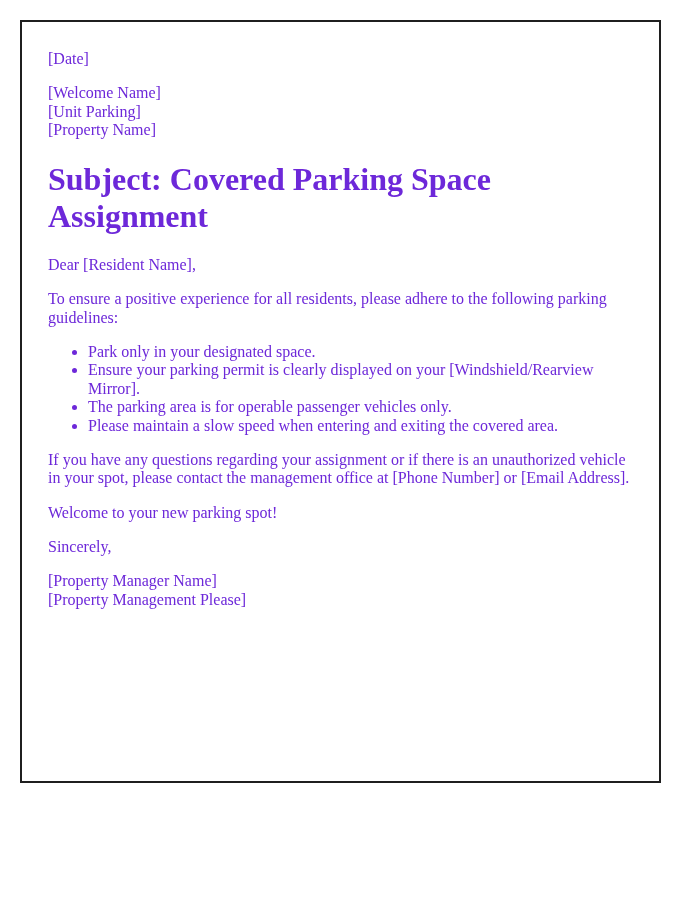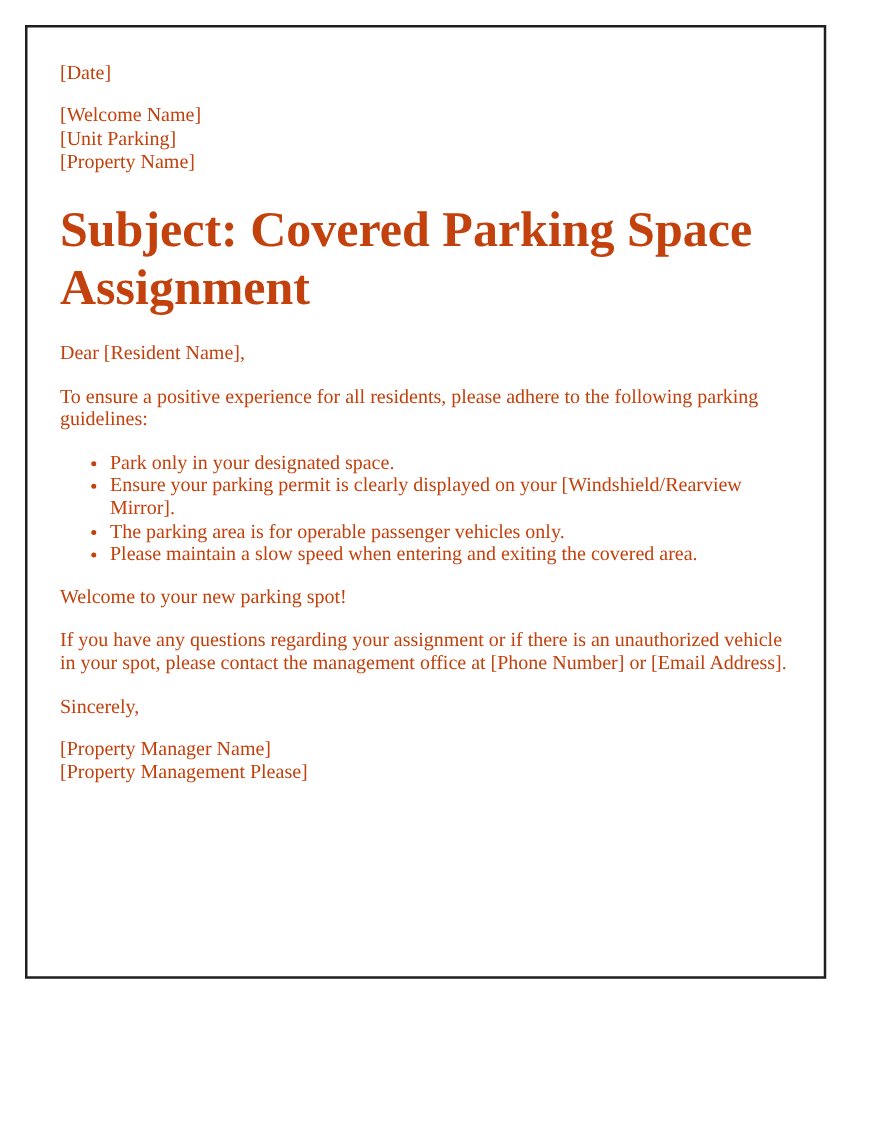--- a/index.html
+++ b/index.html
@@ -25,60 +25,60 @@
     border: 2px solid #1f1f1f;
     padding: 12px 26px 16px 26px;
     overflow: hidden;
     background: #ffffff;
   }
   .letter p {
     margin: 16px 0;
     line-height: 1.15;
   }
   .letter h1 {
-    font-size: 40px;
+    font-size: 32px;
     font-weight: bold;
     margin: 21px 0;
     line-height: 1.16;
   }
   .letter ul {
     margin: 16px 0;
     padding-left: 40px;
     list-style-type: disc;
   }
   .letter li {
     line-height: 1.15;
   }
   .detail-label {
     font-weight: bold;
   }
 </style>
 </head>
 <body style="background: rgb(255, 255, 255);">
 
-<div class="letter" style="border-color: rgb(31, 31, 31); color: #c2410c;">
+<div class="letter" style="border-color: rgb(31, 31, 31); color: #6d28d9;">
   <p>[Date]</p>
 
   <p><span>[Welcome Name]</span><br><span>[Unit Parking]</span><br><span>[Property Name]</span></p>
 
   <h1>Subject: Covered Parking Space Assignment</h1>
 
   <p>Dear [Resident Name],</p>
 
 
 
   <p>To ensure a positive experience for all residents, please adhere to the following parking guidelines:</p>
 
   <ul id="guidelines-list">
       <li>Park only in your designated space.</li>
       <li>Ensure your parking permit is clearly displayed on your [Windshield/Rearview Mirror].</li>
       <li>The parking area is for operable passenger vehicles only.</li>
       <li>Please maintain a slow speed when entering and exiting the covered area.</li>
     </ul>
 
+  <p>If you have any questions regarding your assignment or if there is an unauthorized vehicle in your spot, please contact the management office at [Phone Number] or [Email Address].</p>
+
   <p>Welcome to your new parking spot!</p>
-
-  <p>If you have any questions regarding your assignment or if there is an unauthorized vehicle in your spot, please contact the management office at [Phone Number] or [Email Address].</p>
 
   <p>Sincerely,</p>
 
   <p><span>[Property Manager Name]</span><br><span>[Property Management Please]</span></p>
 </div>
 
 </body></html>

